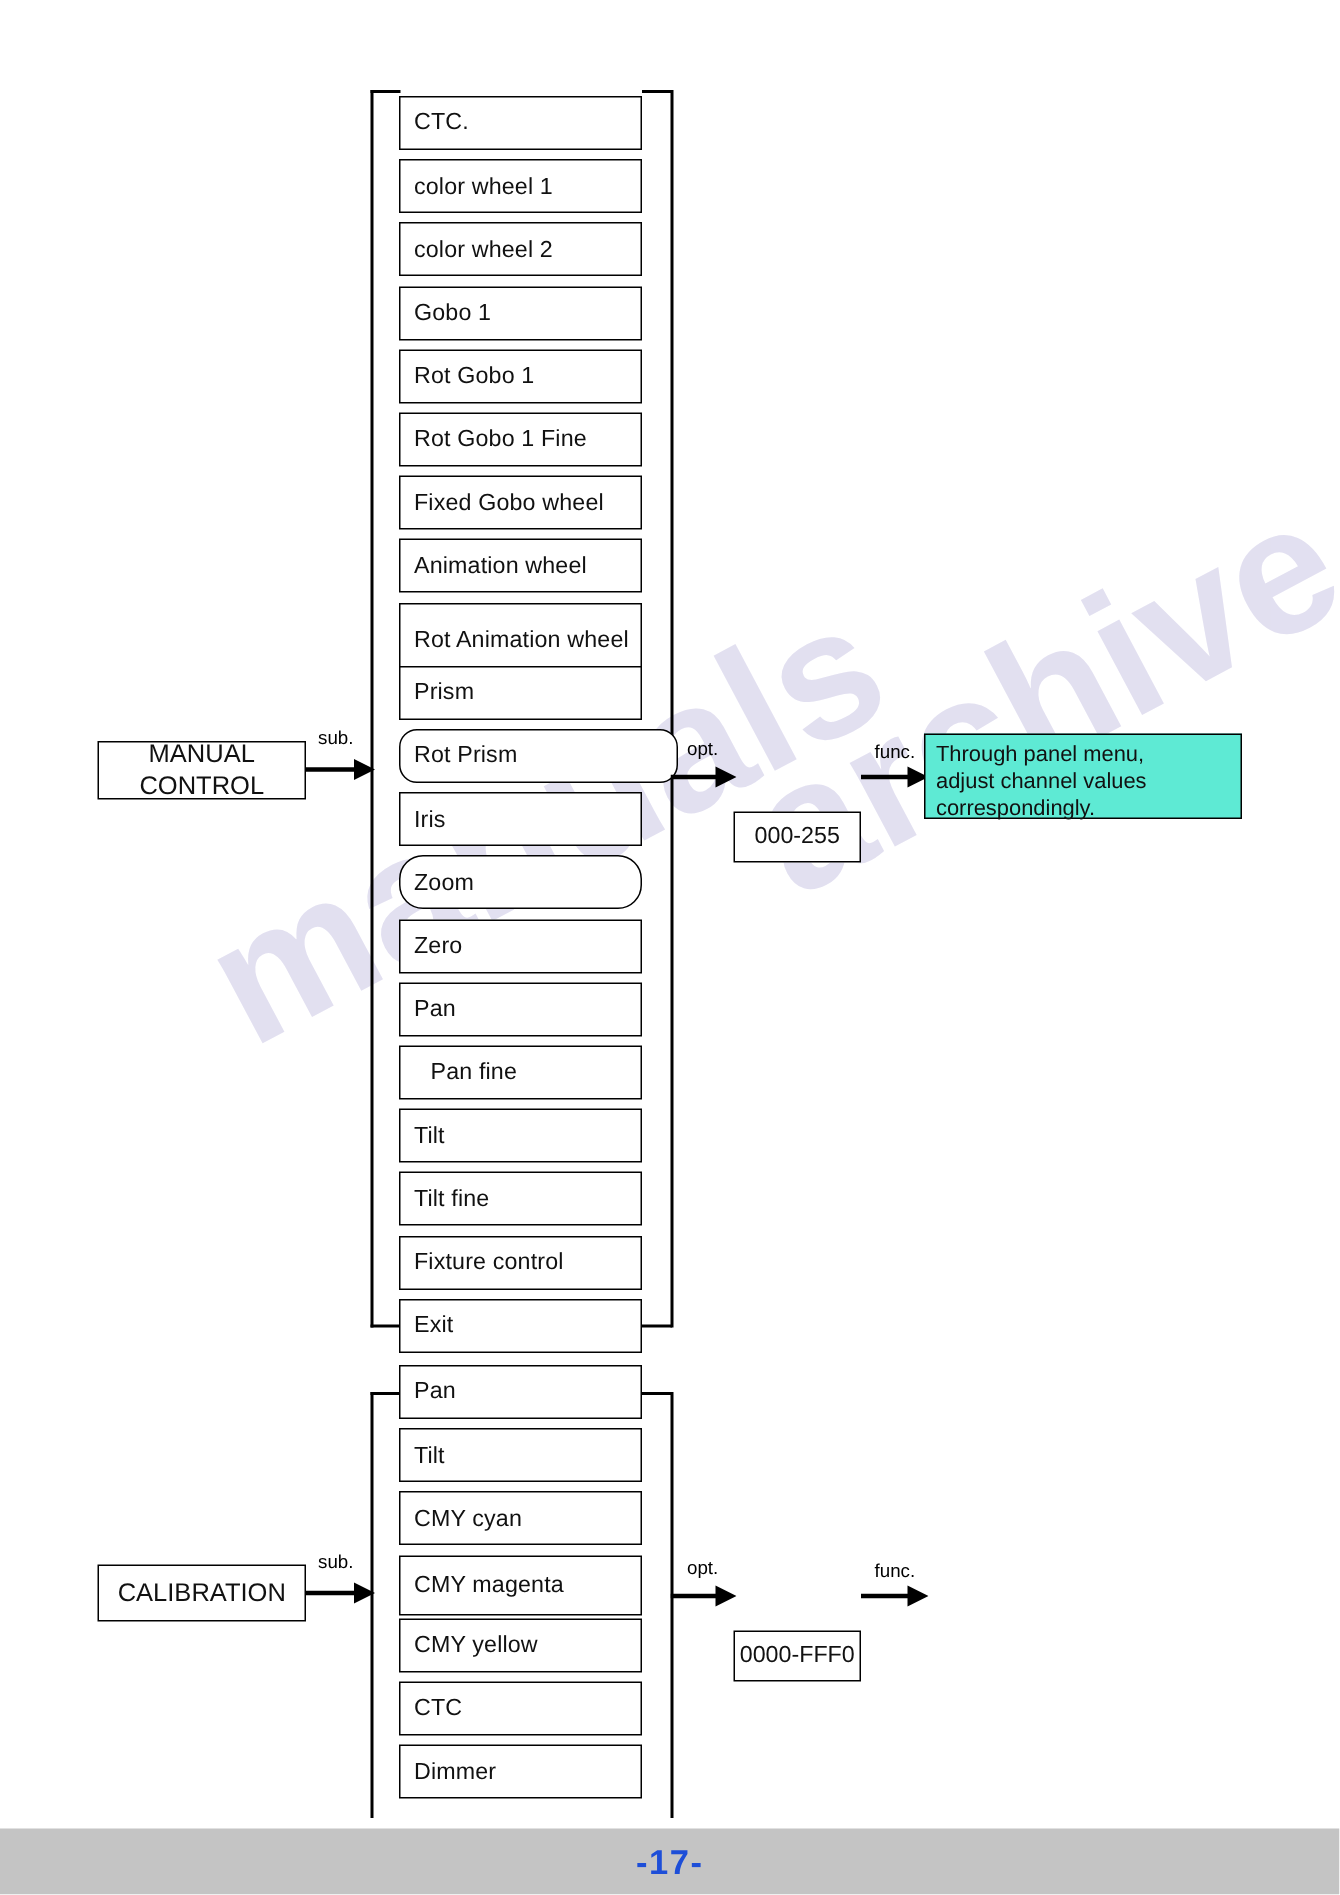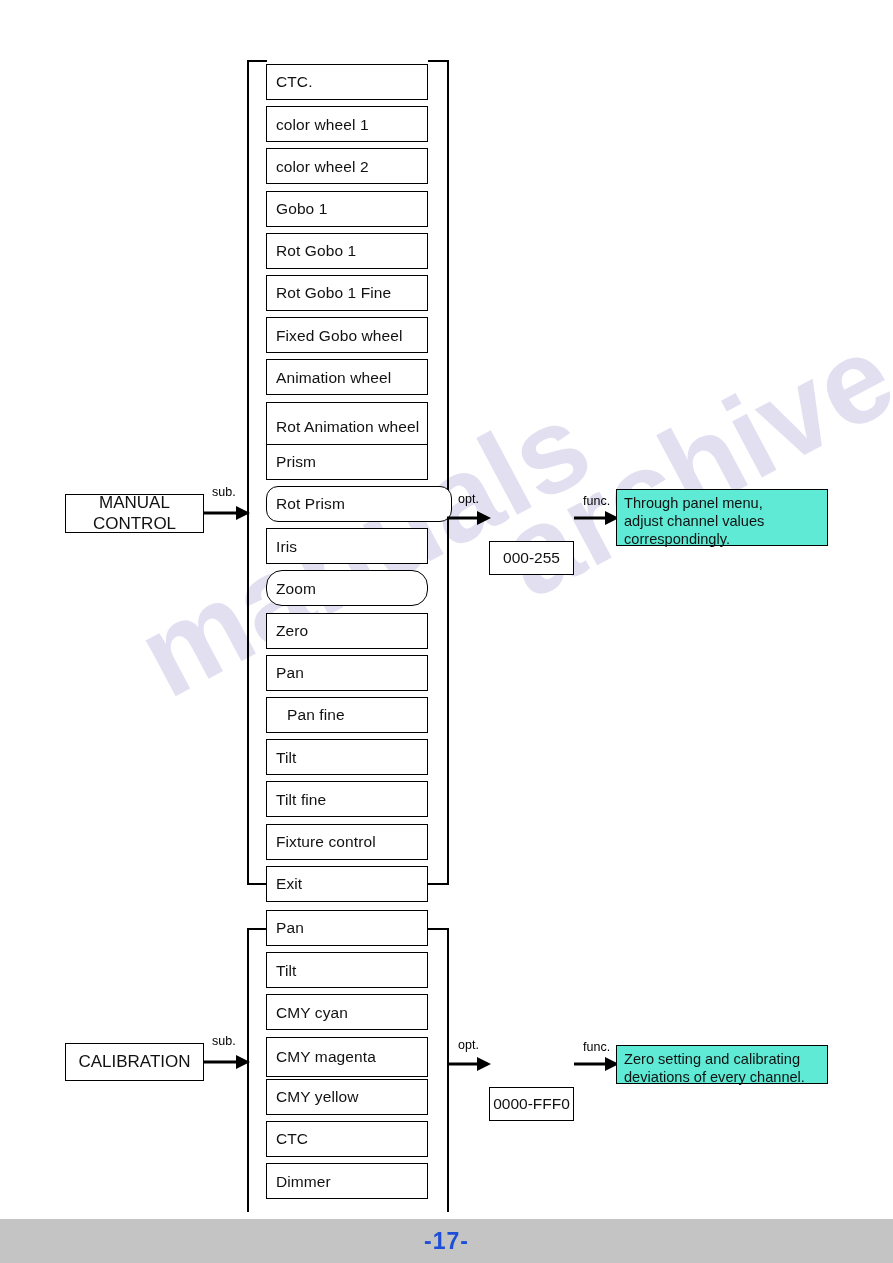--- a/index.html
+++ b/index.html
@@ -251,24 +251,18 @@
   <div class="optbox" style="left:489px;top:1047px;width:85px;height:34px;">
     <span>0000-FFF0</span>
   </div>
 
   <div class="arrowlabel" style="left:583px;top:1040px;">func.</div>
   <svg class="arrow" style="left:574px;top:1056px;width:45px;height:16px;" viewBox="0 0 45 16">
     <line x1="0" y1="8" x2="33" y2="8" stroke="#000" stroke-width="3"></line>
     <polygon points="31,1 45,8 31,15" fill="#000"></polygon>
   </svg>
 
-  <div class="descbox" style="left:616px;top:1045px;width:212px;height:39px;">
-    <div>
-      <div>Zero setting and calibrating</div>
-      <div>deviations of every channel.</div>
-    </div>
-  </div>
 
 </div>
 
 <div id="footer">
   <span class="pageno">-17-</span>
 </div>
 
 </body></html>

